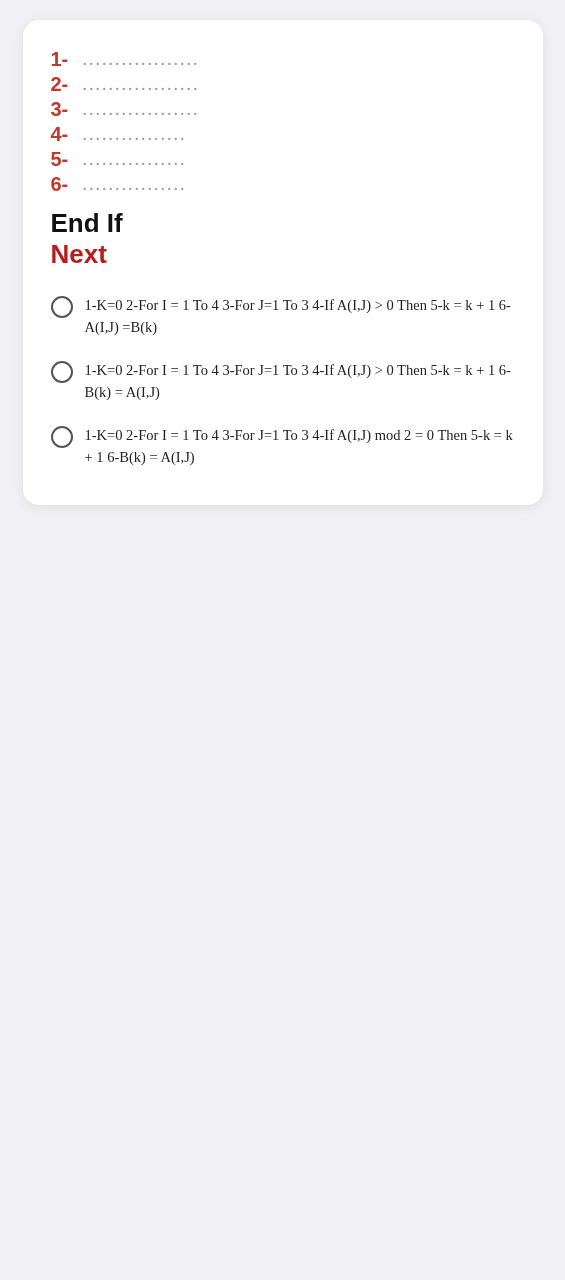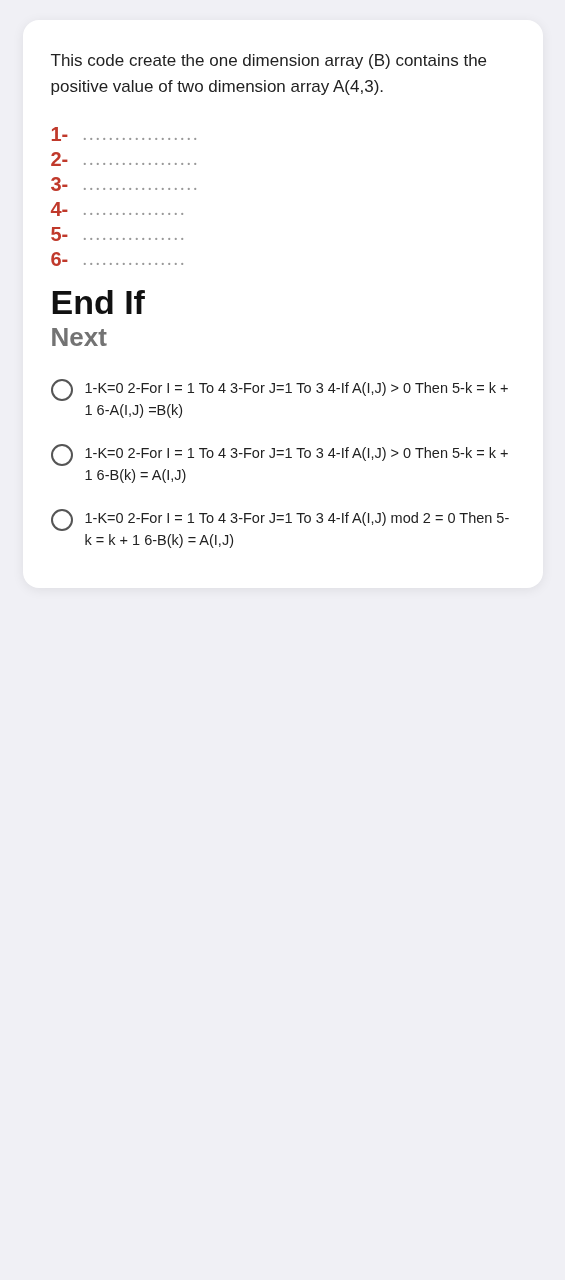--- a/index.html
+++ b/index.html
@@ -53,31 +53,31 @@
       min-width: 32px;
     }
 
     .line-dots {
       color: #999;
       font-size: 18px;
       letter-spacing: 2px;
     }
 
     .end-if {
-      font-size: 34px;
+      font-size: 26px;
       font-weight: bold;
       color: #111;
       margin-top: 8px;
       font-family: Arial, sans-serif;
     }
 
     .next-label {
       font-size: 26px;
       font-weight: bold;
-      color: #737373;
+      color: #b91c1c;
       margin-bottom: 24px;
       font-family: Arial, sans-serif;
     }
 
     .options-list {
       display: flex;
       flex-direction: column;
       gap: 20px;
     }
 
@@ -95,29 +95,28 @@
       flex-shrink: 0;
       margin-top: 2px;
       background: transparent;
       cursor: pointer;
     }
 
     .option-text {
       font-size: 14.5px;
       color: #222;
       line-height: 1.55;
-      font-family: Liberation Sans, sans-serif;
+      font-family: Liberation Serif, serif;
     }
   </style>
 </head>
 <body>
 
 <div class="card">
 
-  <p class="description">This code create the one dimension array (B) contains the positive value of two dimension array A(4,3).</p>
 
   <div class="code-lines">
 
   <div class="code-line">
         <span class="line-number">1-</span>
         <span class="line-dots">..................</span>
       </div>
       <div class="code-line">
         <span class="line-number">2-</span>
         <span class="line-dots">..................</span>

